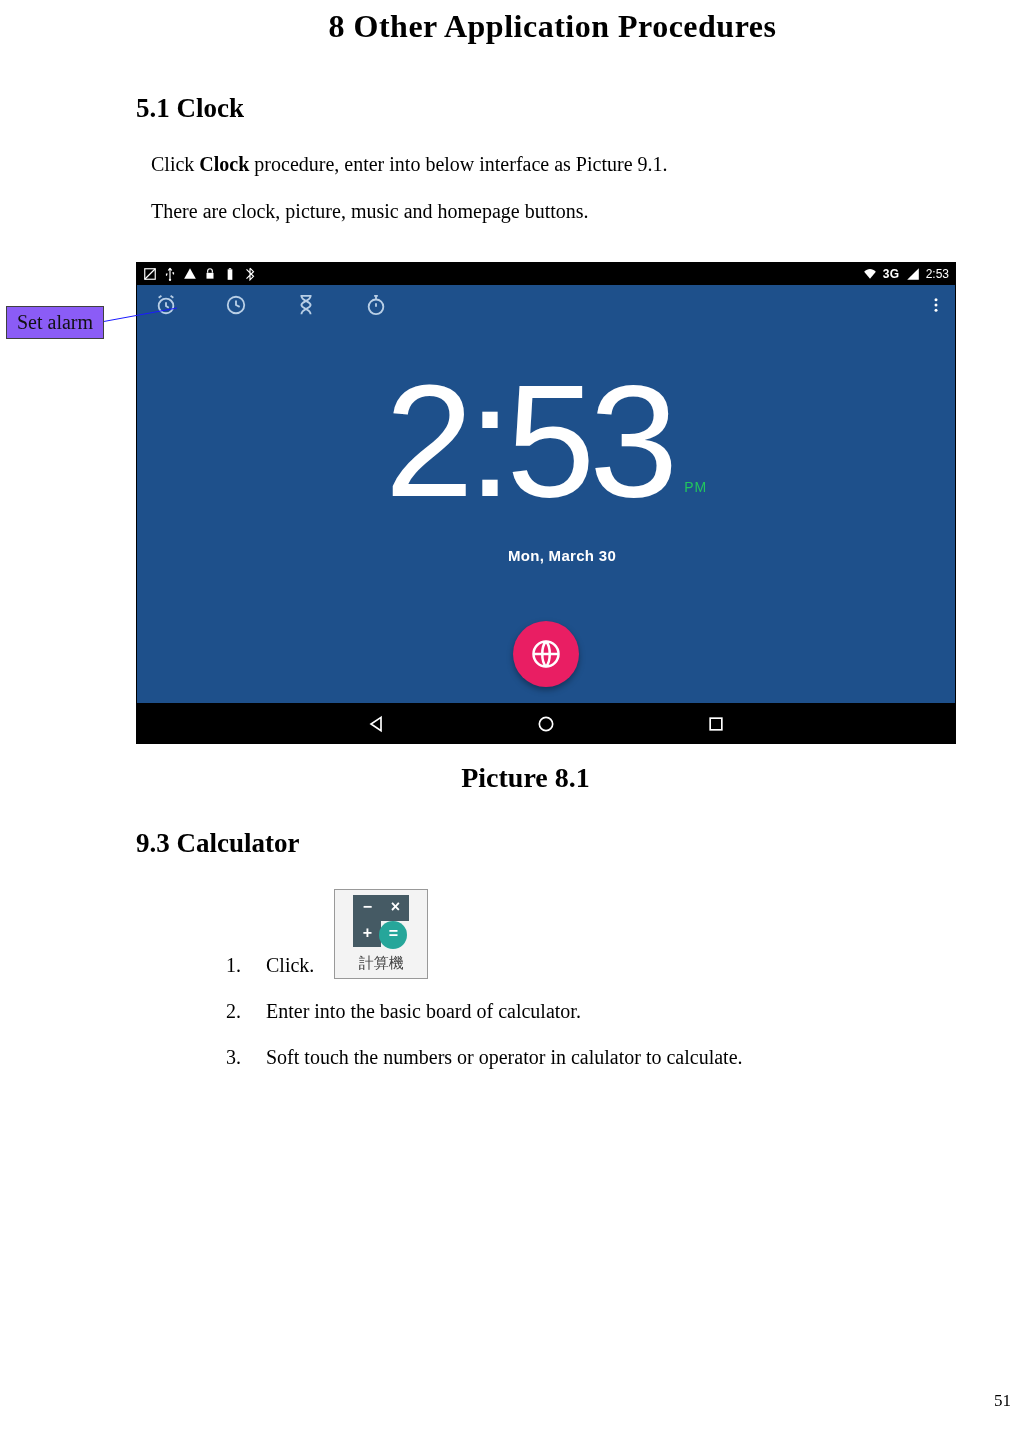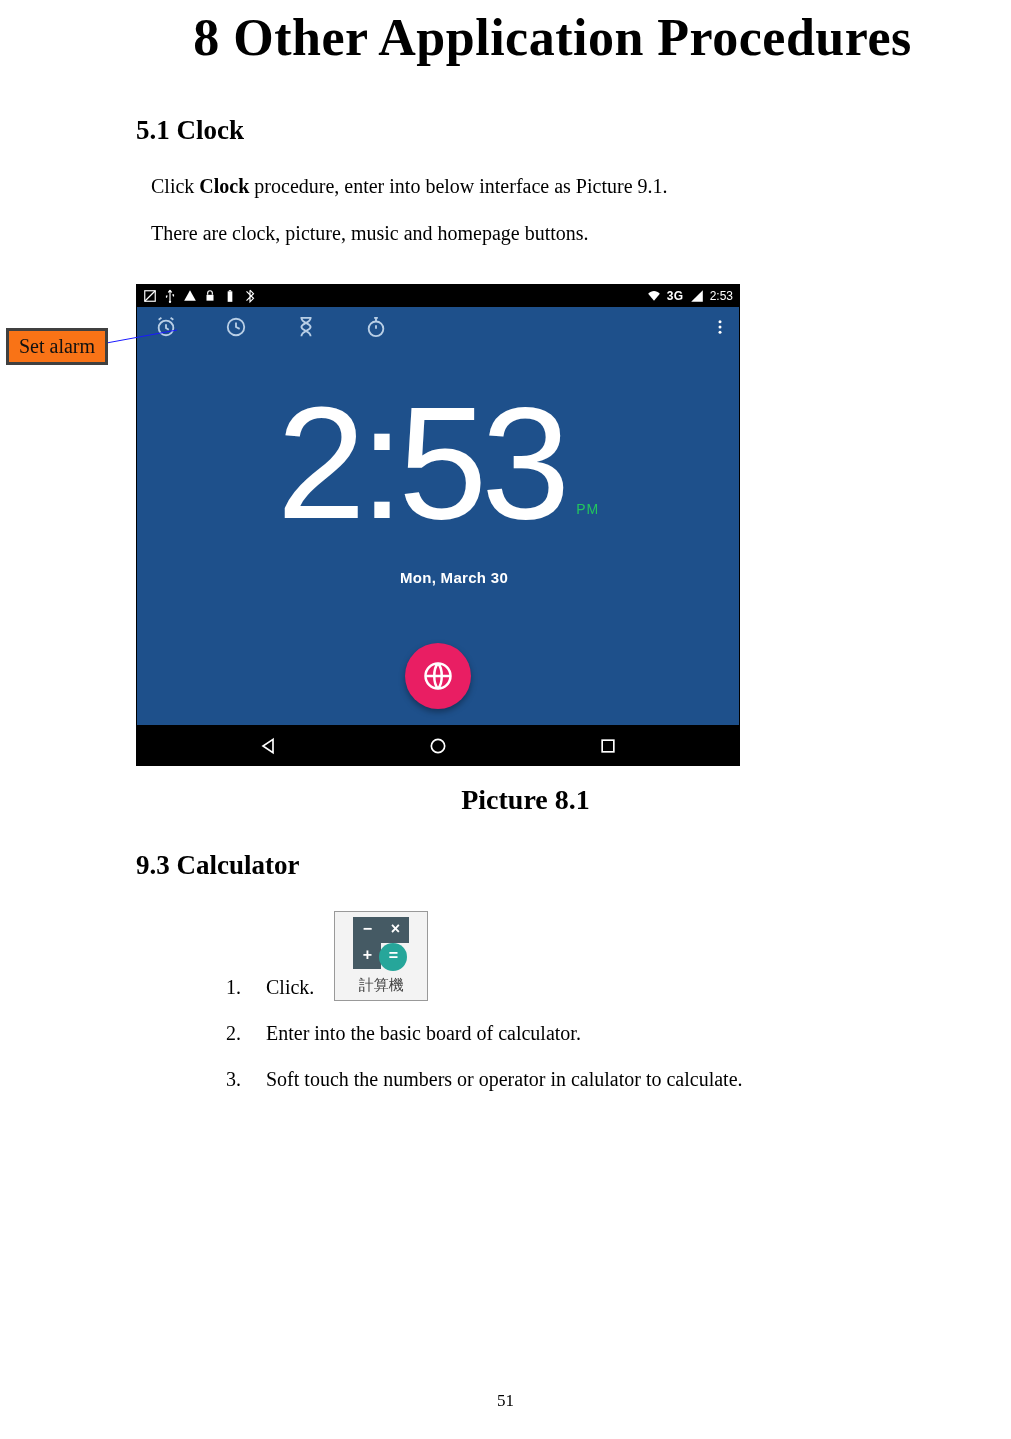--- a/index.html
+++ b/index.html
@@ -10,21 +10,21 @@
     width: 1011px;
     min-height: 1439px;
     position: relative;
     padding: 0;
   }
   .page {
     position: relative;
     padding: 0 96px 0 136px;
   }
   h1.chapter-title {
-    font-size: 52px;
+    font-size: 32px;
     font-weight: bold;
     text-align: center;
     margin: 8px 0 48px 54px;
     letter-spacing: 0.5px;
   }
   h2.section-heading {
     font-size: 27px;
     font-weight: bold;
     margin: 28px 0 26px 0;
   }
@@ -32,34 +32,34 @@
     font-size: 20px;
     margin: 0 0 18px 15px;
     line-height: 1.45;
   }
   p.body-text .bold { font-weight: bold; }
   .figure-wrap { position: relative; margin: 4px 0 0 0; }
   .callout {
     position: absolute;
     left: -130px;
     top: 44px;
-    background: #f97316;
-    border: 3px solid #404040;
+    background: #8b5cf6;
+    border: 1px solid #404040;
     color: #111;
     font-size: 20px;
     padding: 4px 10px;
     z-index: 50;
   }
   .callout-line {
     position: absolute;
     z-index: 49;
     pointer-events: none;
   }
   .screenshot {
-    width: 604px;
+    width: 820px;
     height: 482px;
     border: 1px solid #000;
     background: #000;
     position: relative;
     overflow: hidden;
     margin-top: 36px;
   }
   .statusbar {
     height: 22px;
     background: #000;
@@ -202,21 +202,21 @@
     font-family: Arial, sans-serif; font-size: 16px; font-weight: bold;
     color: #fff;
   }
   .calc-tile.dark { background: #455a64; }
   .calc-tile.green { background: #26a69a; border-radius: 50%; width:28px; height:28px; position: relative; left:-2px; }
   .calc-label { font-size: 15px; color: #444; margin-top: 0; }
   .page-number {
     position: absolute;
     left: 0; right: 0;
     bottom: 28px;
-    text-align: center;
+    text-align: right;
     font-size: 17px;
   }
 </style>
 </head>
 <body>
 
 <div class="page">
   <h1 class="chapter-title">8 Other Application Procedures</h1>
 
   <h2 class="section-heading">5.1 Clock</h2>

